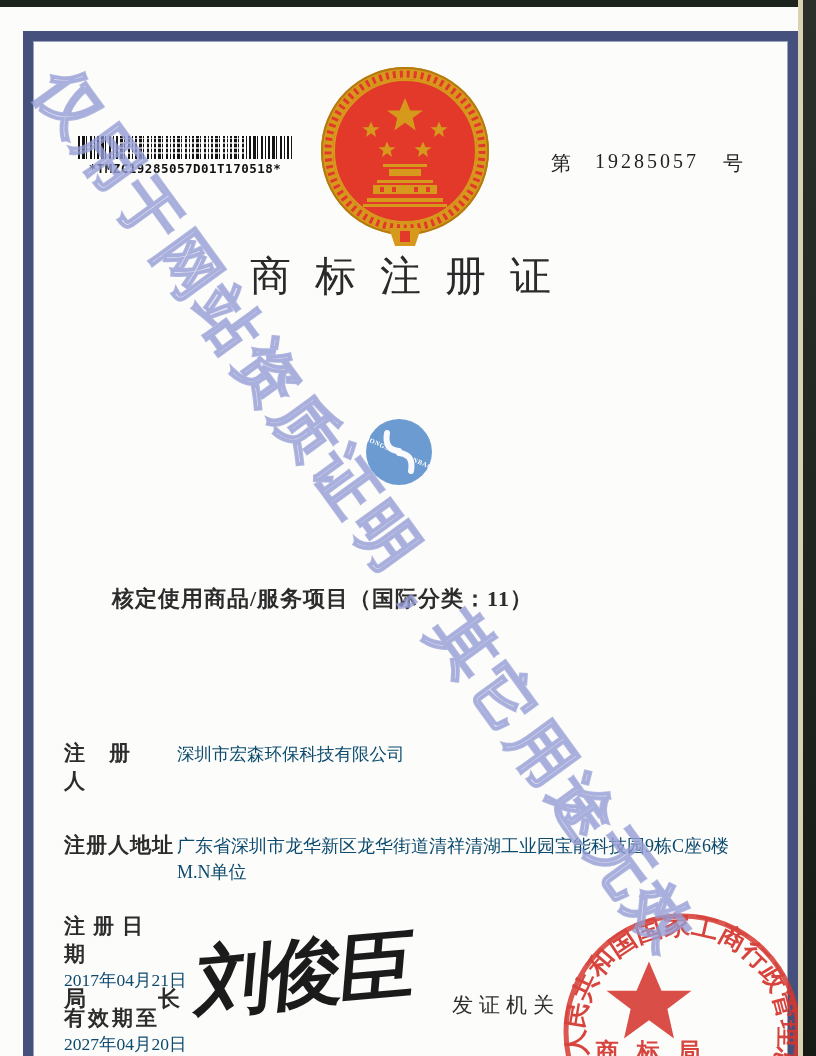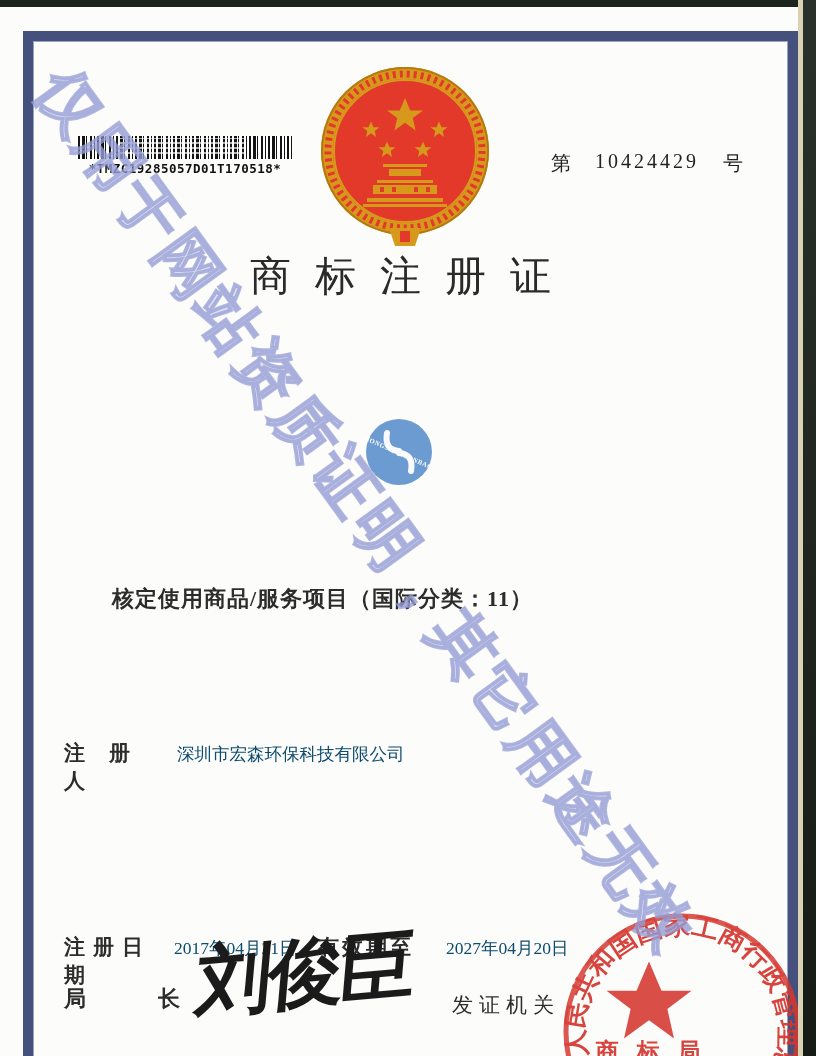--- a/index.html
+++ b/index.html
@@ -32,21 +32,21 @@
         line-height:26.5px;text-align:justify;z-index:2;}
   .goods .cls{font-weight:700;}
   .row{position:absolute;left:64px;display:flex;align-items:baseline;z-index:2;}
   .lbl{font-weight:700;font-size:21px;flex:none;margin-top:12px;}
   .val{font-size:17.5px;color:#0c4a6e;}
   .row-registrant{top:727px;}
   .row-registrant .lbl{width:113px;letter-spacing:24px;}
   .row-address{top:819px;}
   .row-address .lbl{width:113px;letter-spacing:1px;}
   .row-address .val{width:576px;font-size:18px;line-height:26px;}
-  .row-dates{top:921px;}
+  .row-dates{top:900px;flex-direction:column;}
   .row-dates .lbl-reg{width:110px;letter-spacing:8px;}
   .row-dates .val-reg{width:128px;margin-right:16px;}
   .row-dates .lbl-valid{letter-spacing:3px;margin-right:32px;font-family:Liberation Mono, monospace;}
   .label-ju{position:absolute;left:64px;top:984px;font-size:22px;font-weight:700;z-index:2;}
   .label-zhang{position:absolute;left:158px;top:984px;font-size:22px;font-weight:700;z-index:2;}
   .signature{position:absolute;left:196px;top:928px;font-size:76px;font-weight:700;
         letter-spacing:-4px;line-height:1.2;transform:rotate(-5deg) skewX(-10deg);
         color:#1b1b1b;z-index:3;}
   .issuer{position:absolute;left:452px;top:991px;font-size:21px;letter-spacing:6px;z-index:2;text-align:right;}
   .seal{position:absolute;left:557px;top:907px;z-index:5;opacity:.93;}
@@ -95,21 +95,21 @@
       <rect x="64" y="123" width="4" height="5"></rect>
       <rect x="76" y="123" width="4" height="5"></rect>
       <rect x="98" y="123" width="4" height="5"></rect>
       <rect x="110" y="123" width="4" height="5"></rect>
       <rect x="84" y="167" width="10" height="11"></rect>
     </g>
   </svg>
 
   <div class="cert-no">
     <span>第</span>
-    <span class="num">10424429</span>
+    <span class="num">19285057</span>
     <span>号</span>
   </div>
 
   <div class="title">商标注册证</div>
 
   <svg class="logo" width="74" height="74" viewBox="0 0 74 74">
     <circle cx="37" cy="37" r="33" fill="#5e93cc" opacity="0.92"></circle>
     <g stroke="#ffffff" stroke-width="6" fill="none" stroke-linecap="round" opacity="0.95">
       <path d="M25 18 Q22 35 37 36"></path>
       <path d="M49 56 Q52 39 37 38"></path>
@@ -118,20 +118,27 @@
   </svg>
 
   <div class="heading">核定使用商品/服务项目（国际分类：11）</div>
 
 
   <div class="row row-registrant">
     <span class="lbl">注册人</span>
     <span class="val">深圳市宏森环保科技有限公司</span>
   </div>
 
+  <div class="row row-address">
+    <span class="lbl">注册人地址</span>
+    <span class="val">
+      <div>广东省深圳市龙华新区龙华街道清祥清湖工业园宝能科技园9栋C座6楼</div>
+      <div>M.N单位</div>
+    </span>
+  </div>
 
   <div class="row row-dates">
     <span class="lbl lbl-reg">注册日期</span>
     <span class="val val-reg">2017年04月21日</span>
     <span class="lbl lbl-valid">有效期至</span>
     <span class="val">2027年04月20日</span>
   </div>
 
   <span class="label-ju">局</span>
   <span class="label-zhang">长</span>

